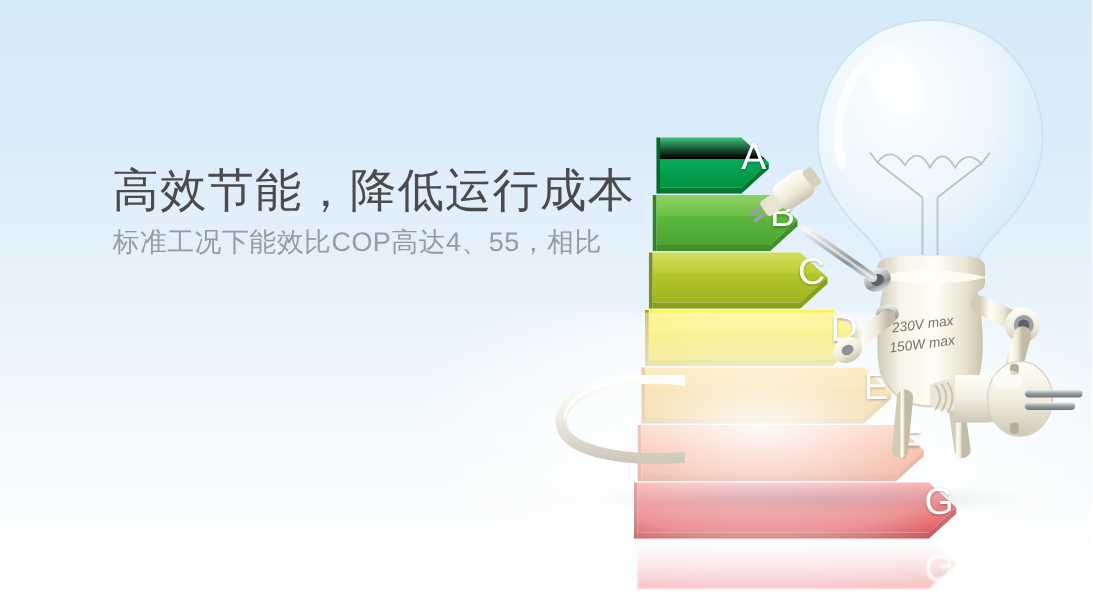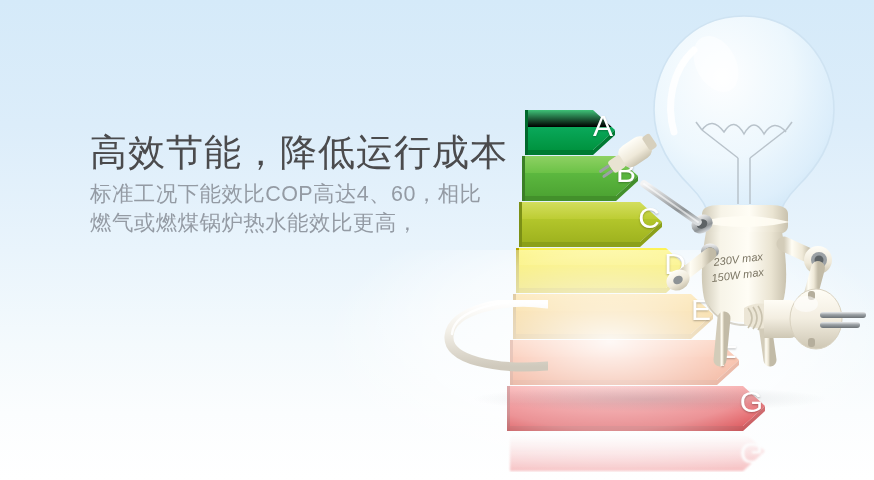--- a/index.html
+++ b/index.html
@@ -55,22 +55,21 @@
   }
 </style>
 </head>
 <body>
 
 <div id="banner">
 
   <div class="copy">
     <div class="headline">高效节能，降低运行成本</div>
     <div class="subcopy">
-      <div>标准工况下能效比COP高达4、60，相比</div>
-      <div>燃气或燃煤锅炉热水能效比更高，</div>
+      <div>标准工况下能效比COP高达4、55，相比</div>
     </div>
   </div>
 
   <div class="shadow-ground"></div>
 
   <div class="cable">
     <svg width="105" height="72" viewBox="0 0 105 72">
       <defs>
         <linearGradient id="cableg" x1="0" y1="0" x2="0" y2="1">
           <stop offset="0%" stop-color="#ffffff"></stop>

